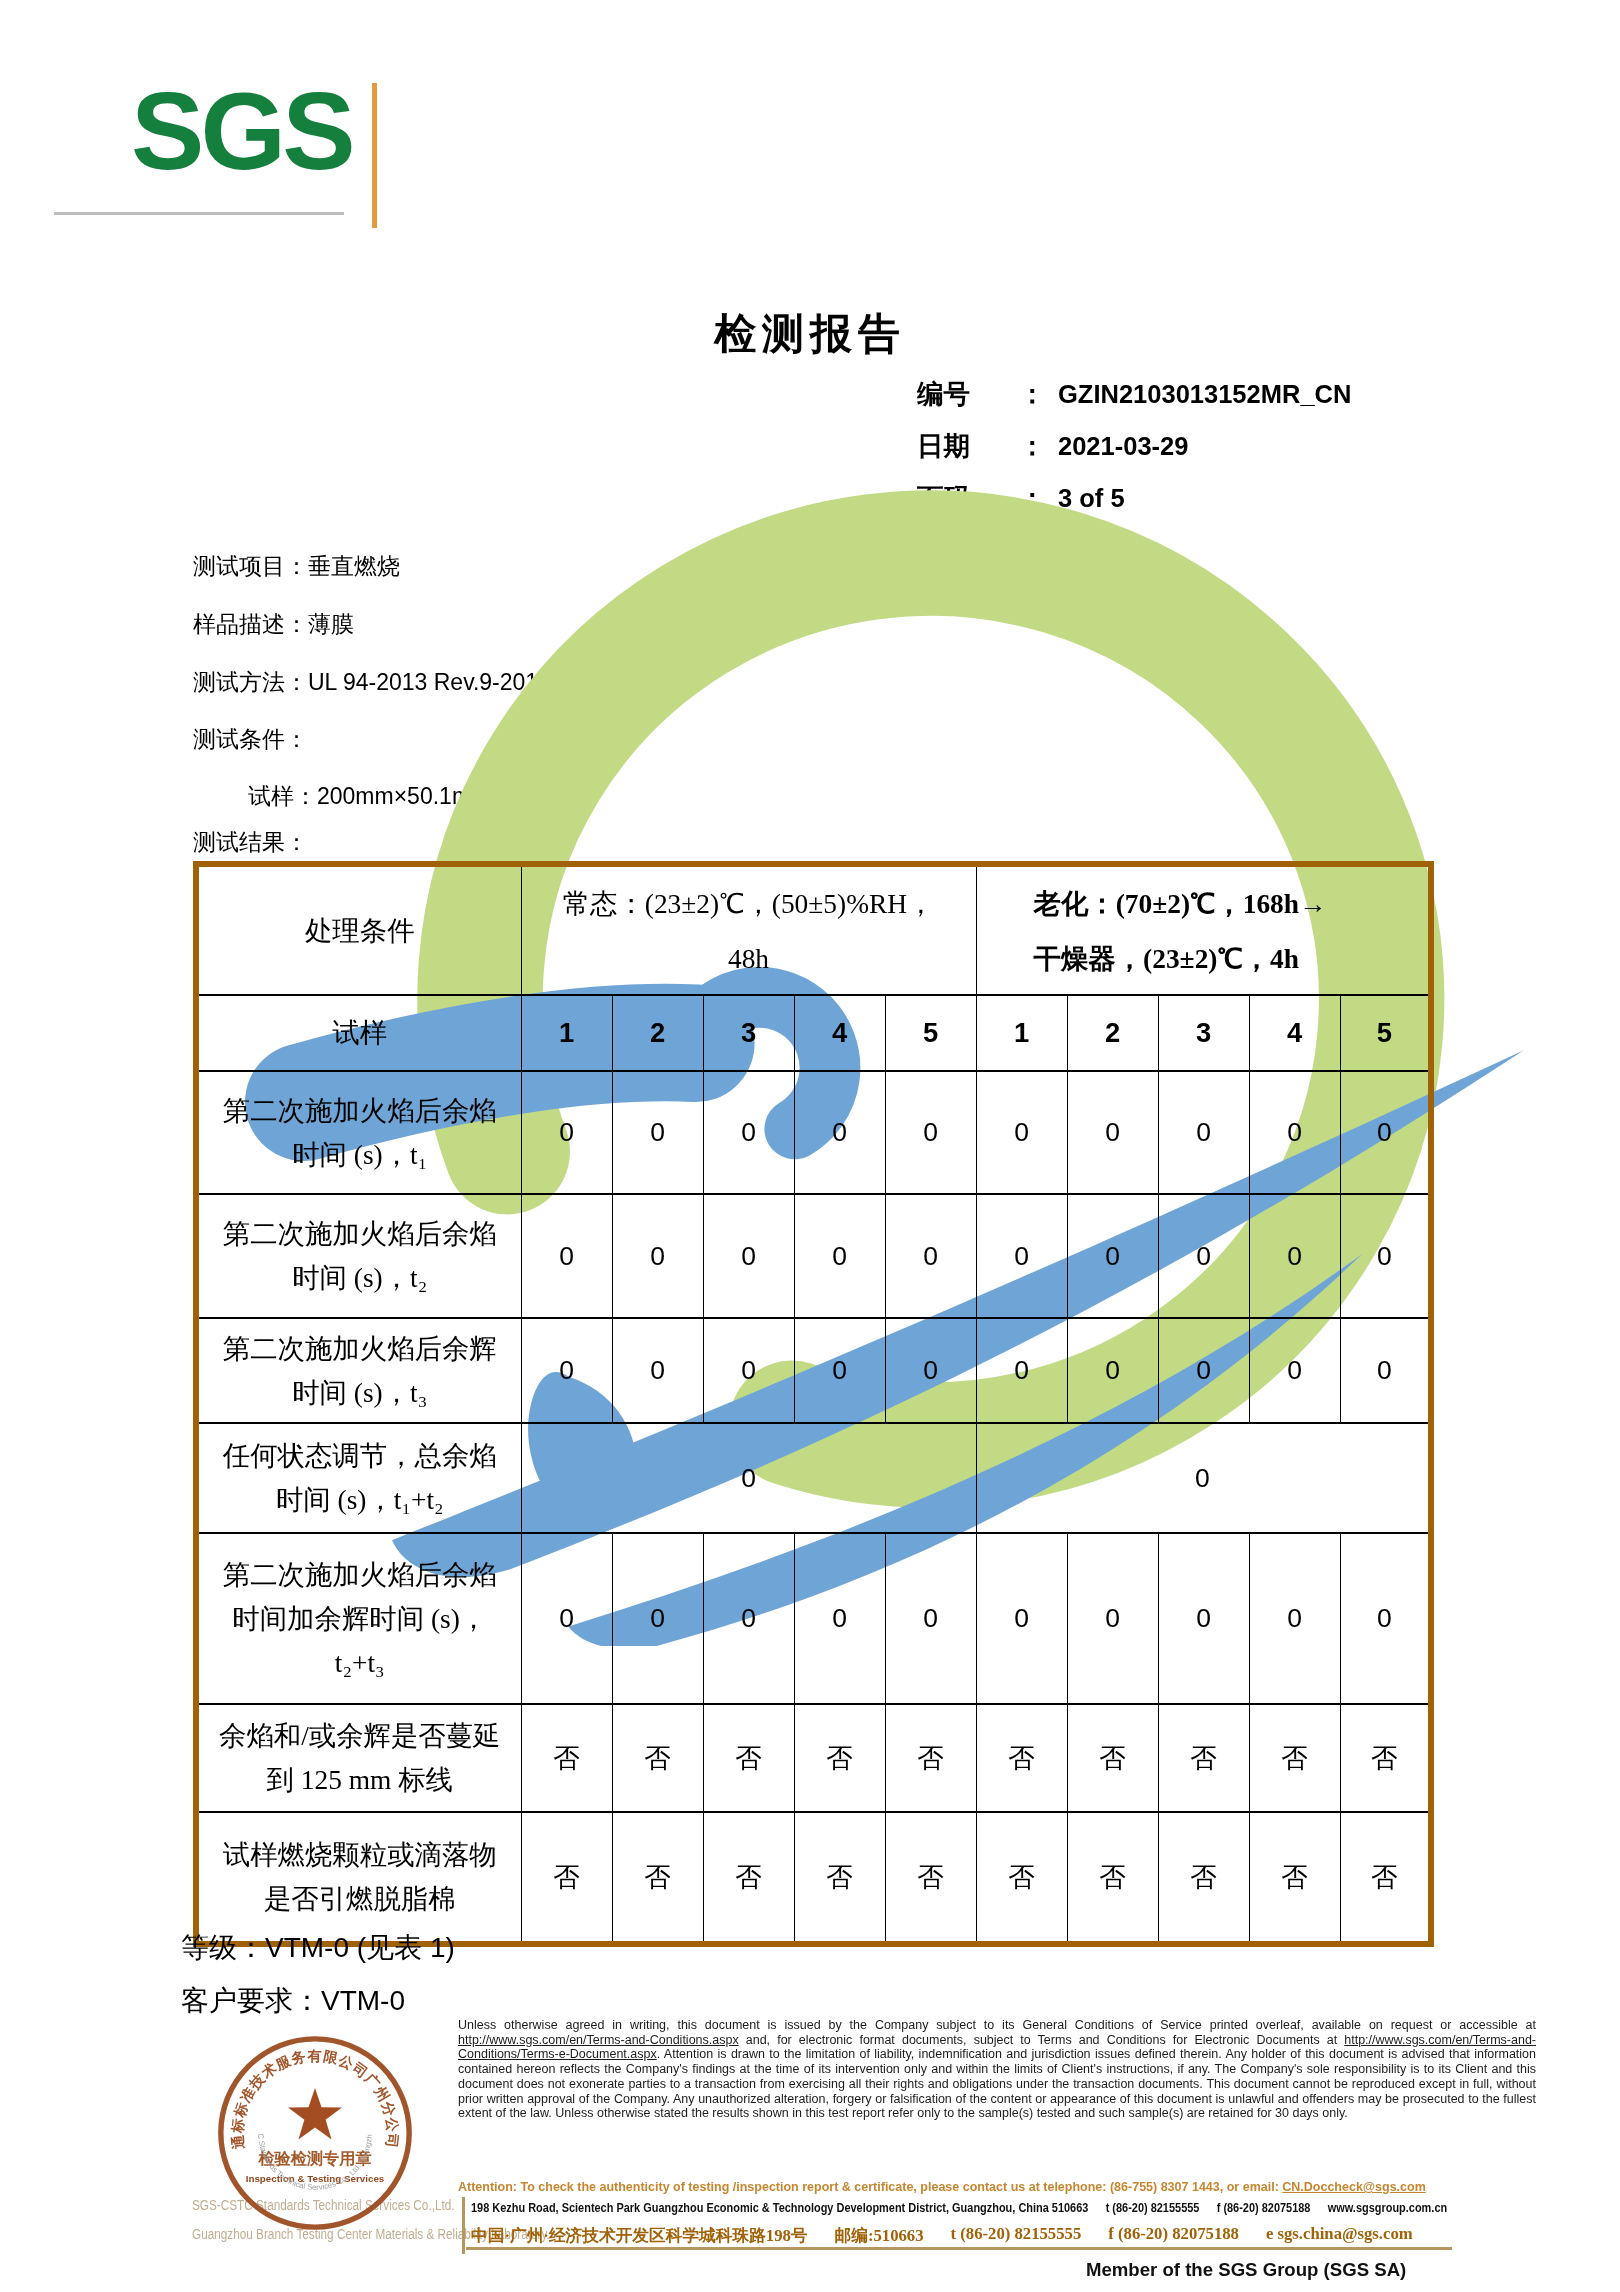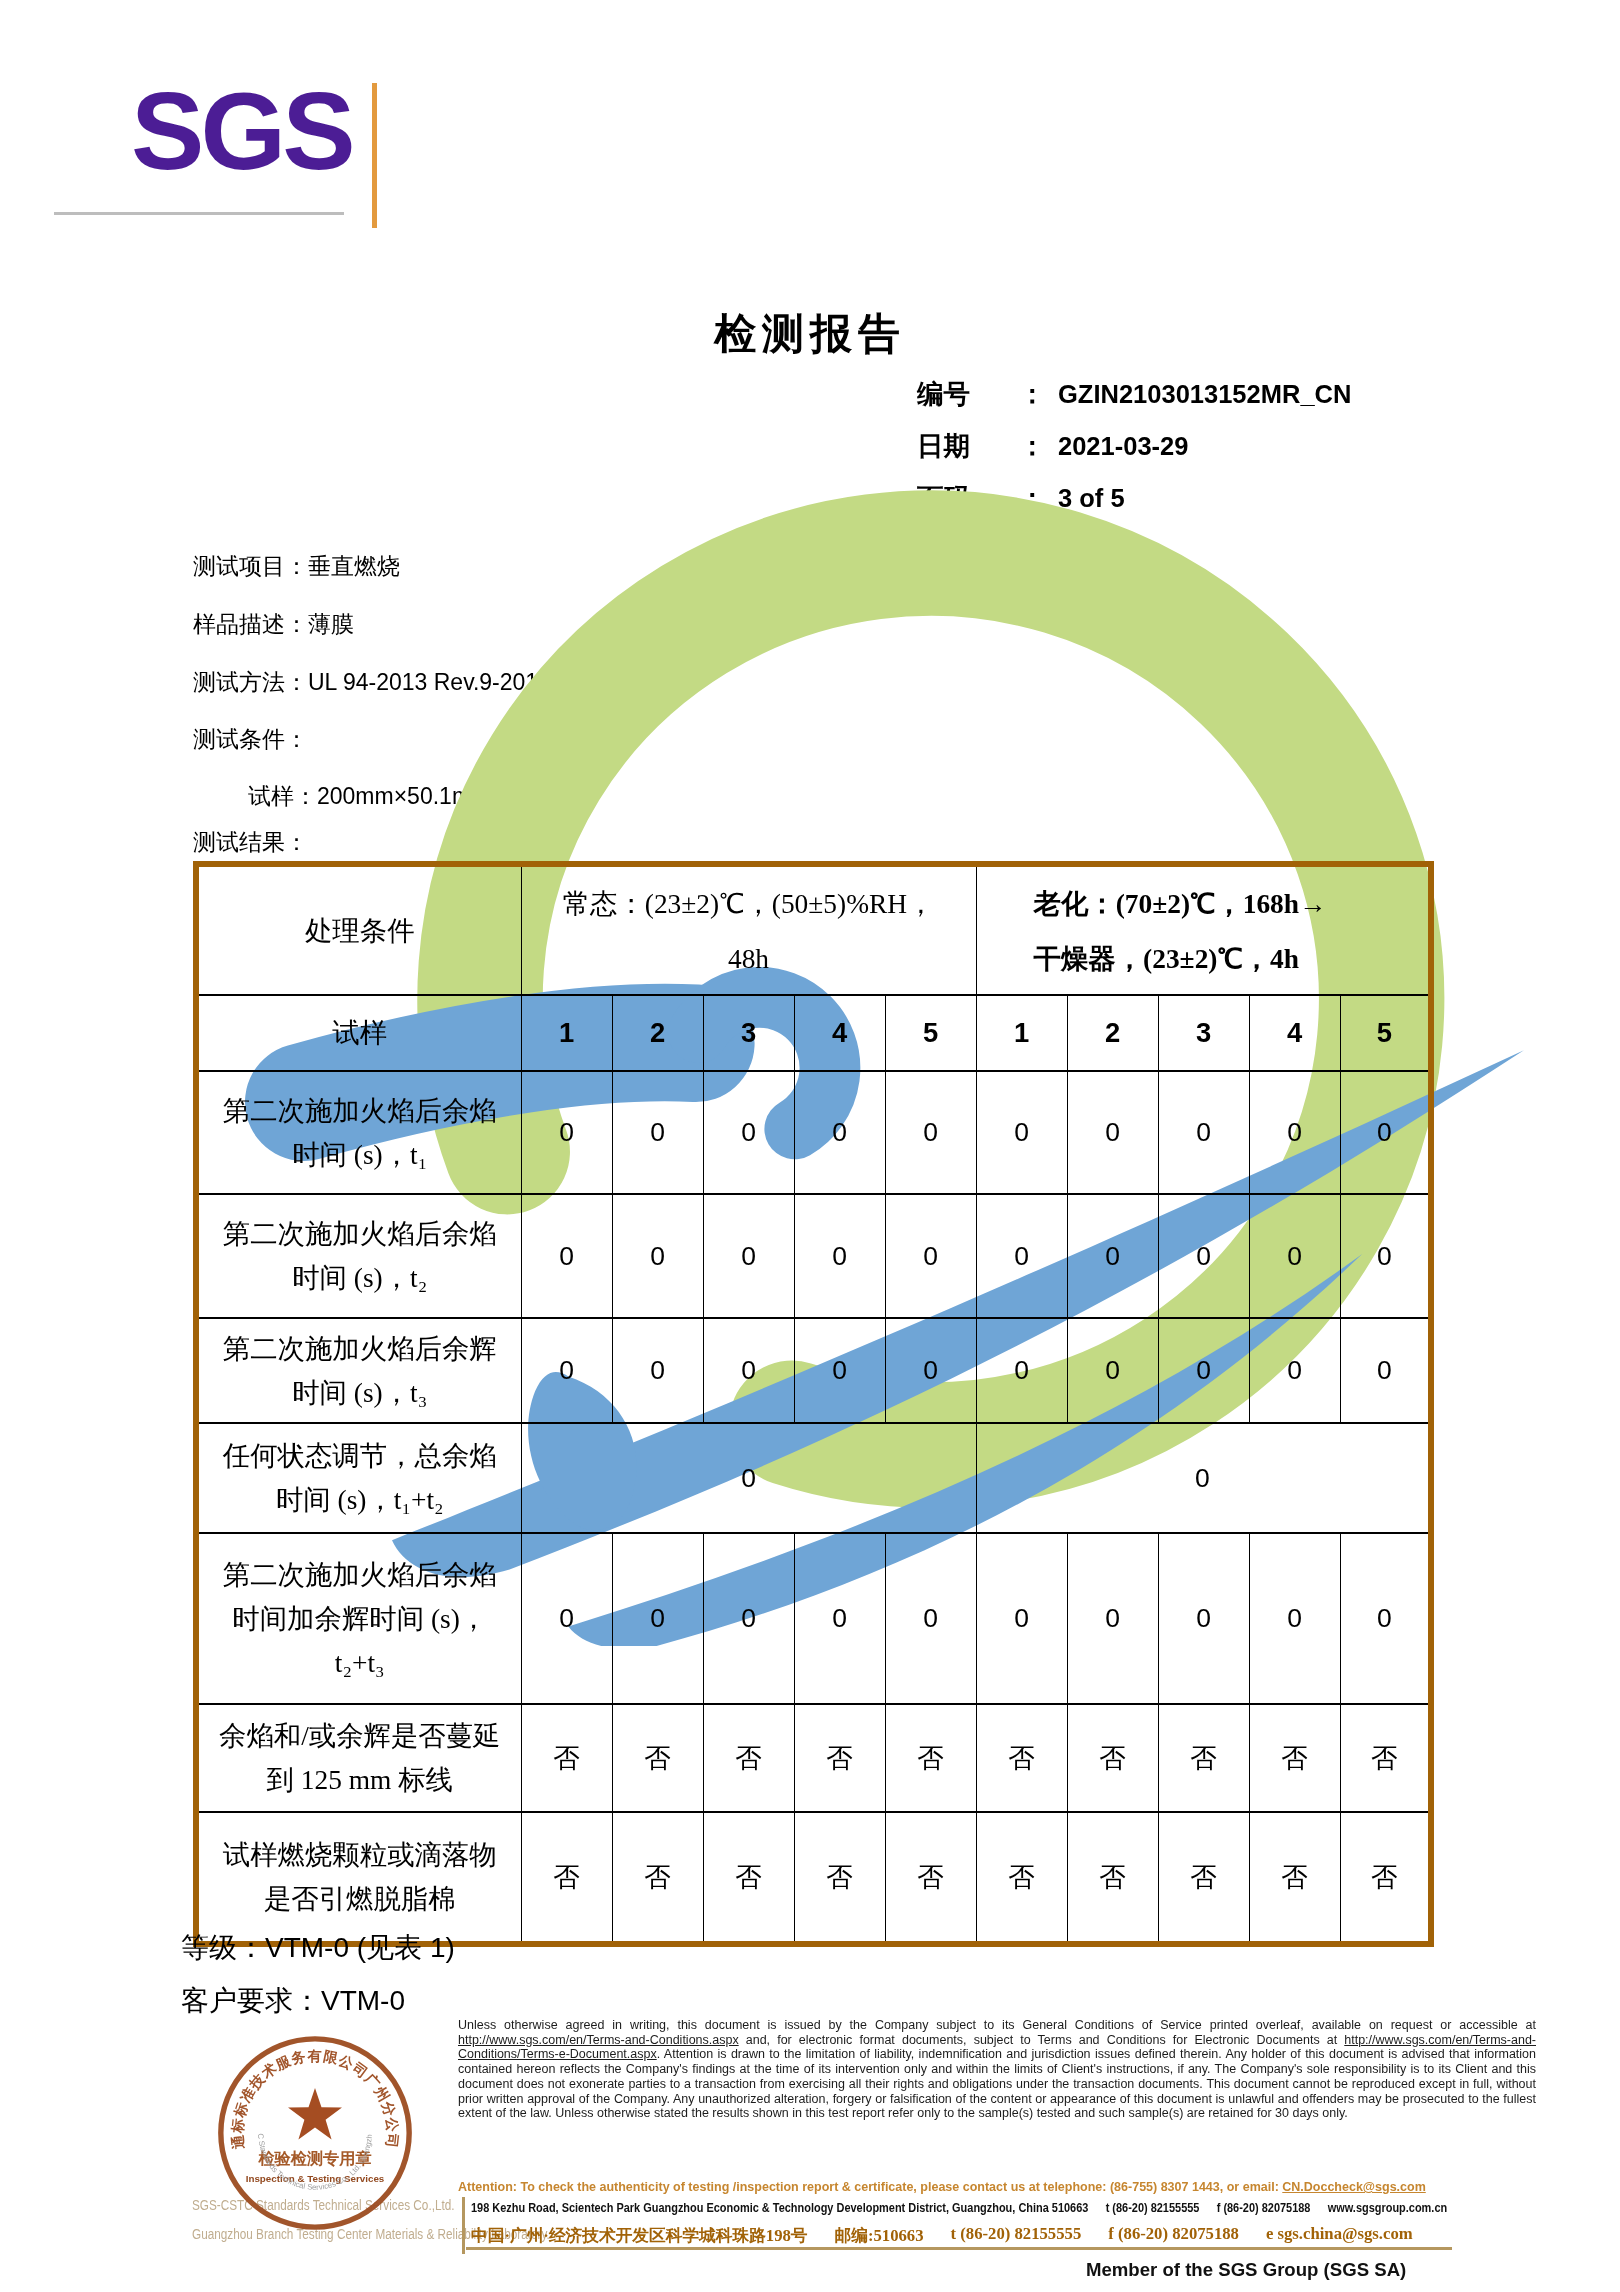--- a/index.html
+++ b/index.html
@@ -2,21 +2,21 @@
 <html><head>
 <meta charset="utf-8">
 <style>
   html,body{margin:0;padding:0;background:#e8e8e8;}
   .page{position:relative;width:1620px;height:2293px;background:#ffffff;overflow:hidden;
         font-family:"Liberation Serif",serif;color:#000;}
   .u{text-decoration:underline;text-align:right;}
 
   
   .logo-text{position:absolute;left:131px;top:76px;font-family:"Liberation Sans",sans-serif;
-             font-weight:bold;font-size:110px;letter-spacing:-3.9px;color:#4c1d95;line-height:1;}
+             font-weight:bold;font-size:110px;letter-spacing:-3.9px;color:#15803d;line-height:1;}
   .logo-underline{position:absolute;left:54px;top:212px;width:290px;height:2.9px;background:#bdbdbd;}
   .logo-accent{position:absolute;left:372px;top:83px;width:4.9px;height:145px;background:#e39a3e;}
 
   
   .title{position:absolute;left:0;top:306px;width:1620px;text-align:center;
          font-size:42px;font-weight:bold;letter-spacing:5.9px;}
   .meta{position:absolute;left:917px;top:376px;}
   .meta-row{display:flex;align-items:baseline;height:52px;}
   .ml{display:inline-block;width:102px;font-size:26.5px;font-weight:bold;}
   .ms{display:inline-block;width:39px;font-size:26.5px;font-weight:bold;}

